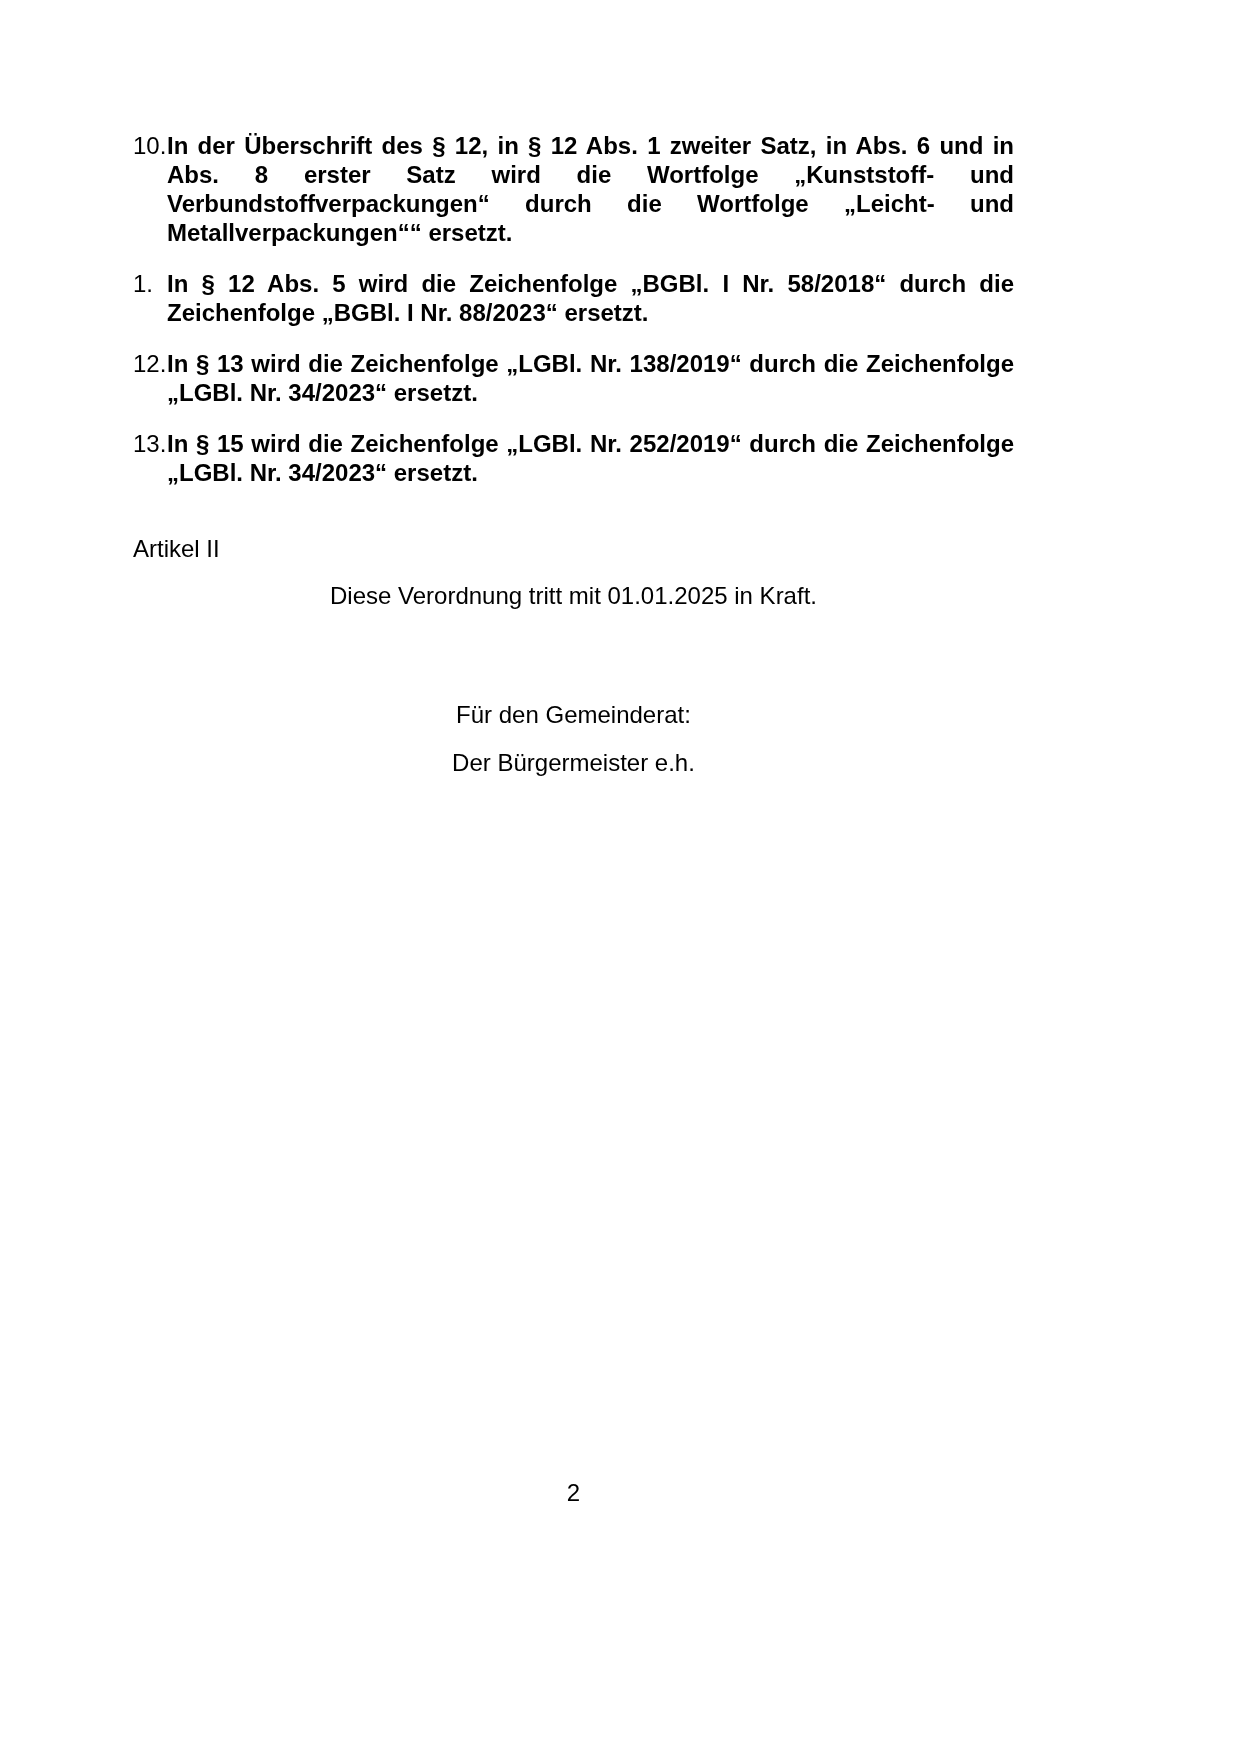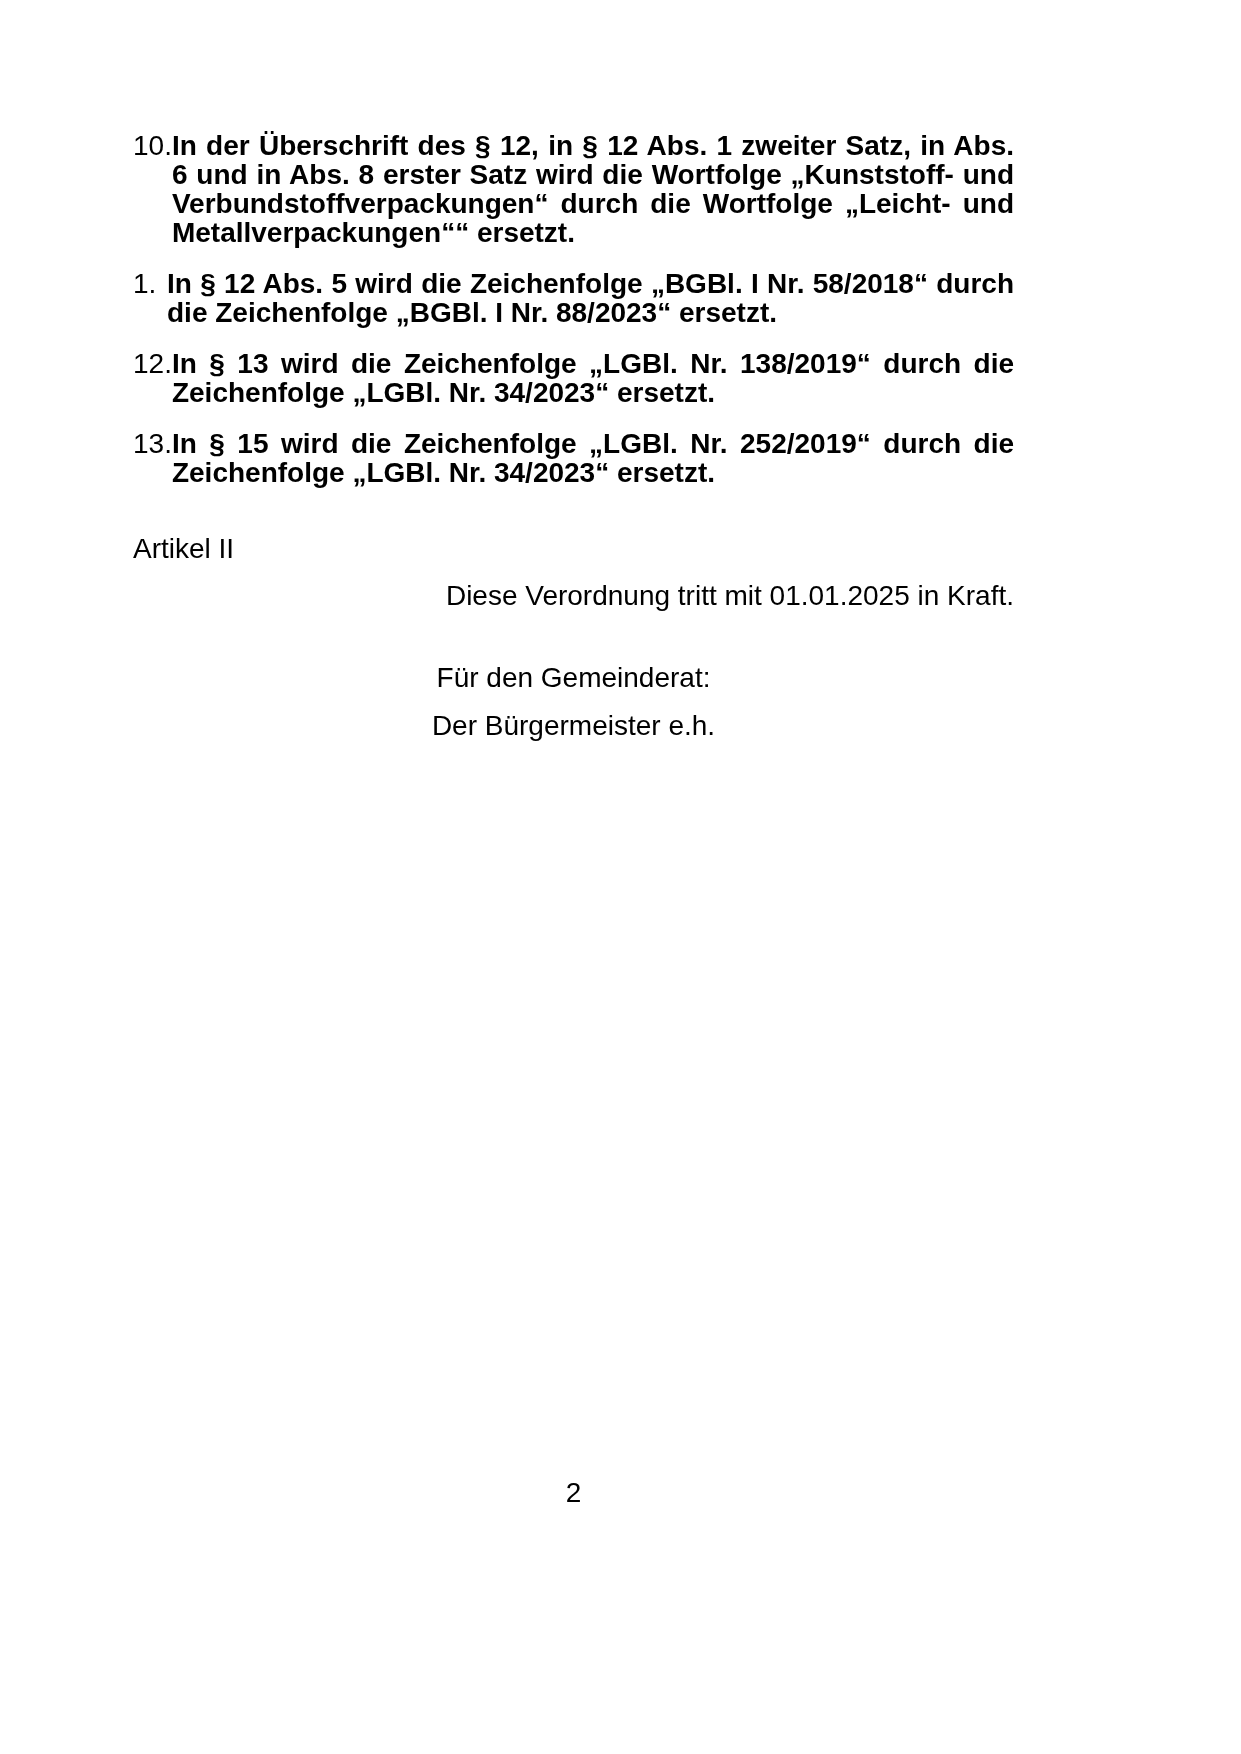--- a/index.html
+++ b/index.html
@@ -4,21 +4,21 @@
 <style>
   * { margin: 0; padding: 0; box-sizing: border-box; }
   html, body { background: #ffffff; }
   .page {
     position: relative;
     width: 1241px;
     height: 1754px;
     background: #ffffff;
     color: #000000;
     font-family: "Liberation Sans", sans-serif;
-    font-size: 28px;
+    font-size: 24px;
     line-height: 29px;
     overflow: hidden;
   }
   .content {
     position: absolute;
     top: 131px;
     left: 133px;
     width: 881px;
   }
   .list-item {
@@ -32,24 +32,24 @@
     flex: 1 1 auto;
     text-align: justify;
     font-weight: bold;
   }
   .article-heading {
     margin-top: 47px;
     text-align: left;
   }
   .effective {
     margin-top: 18px;
-    text-align: right;
+    text-align: center;
   }
   .sig-role {
-    margin-top: 53px;
+    margin-top: 90px;
     text-align: center;
   }
   .sig-name {
     margin-top: 19px;
     text-align: center;
   }
   .page-number {
     position: absolute;
     top: 1478px;
     left: 133px;

